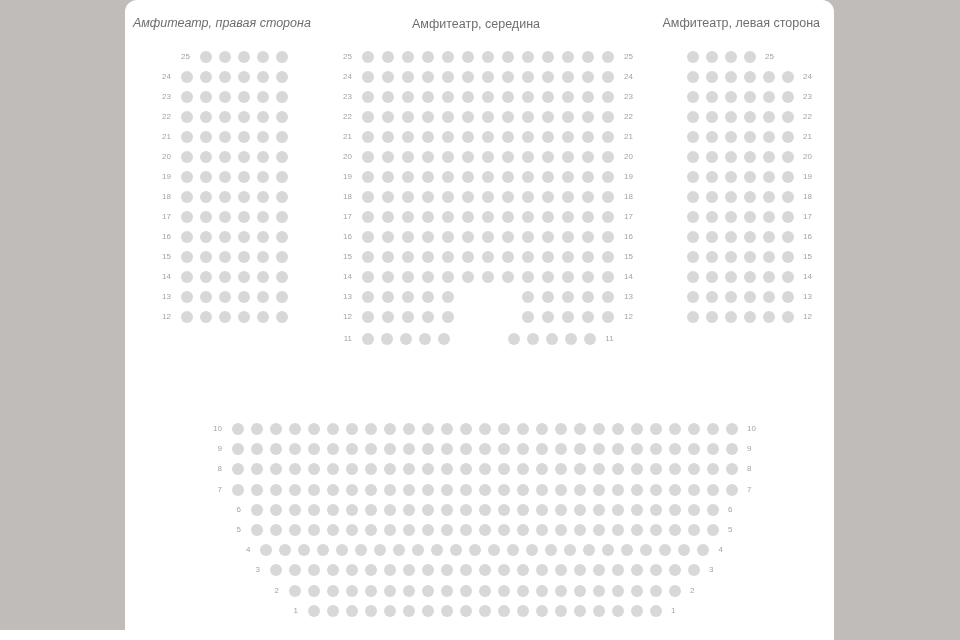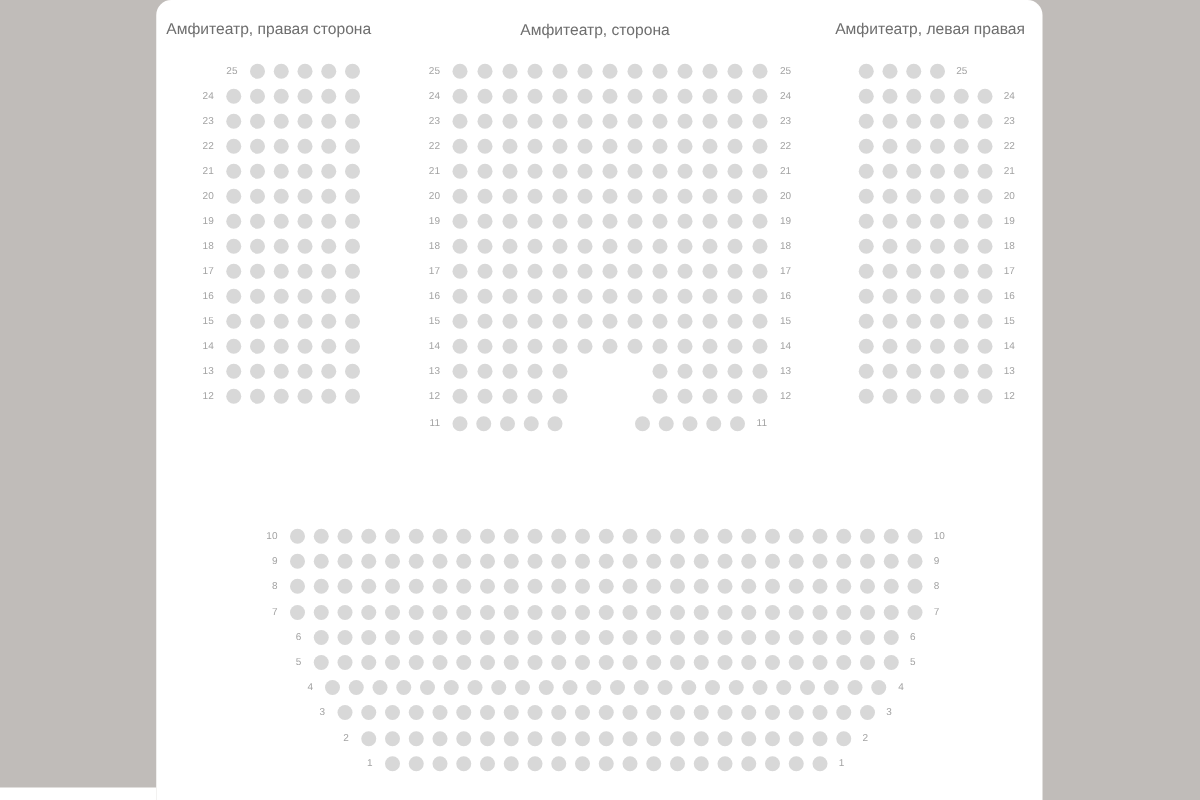--- a/index.html
+++ b/index.html
@@ -25,21 +25,21 @@
   }
   .sec { position: absolute; left: 0; top: 0; width: 100%; height: 100%; }
   .sec-title {
     position: absolute;
     margin: 0;
     font-size: 12.5px;
     font-weight: normal;
     color: #6e6e6e;
     white-space: nowrap;
   }
-  .sec-0 .sec-title { left: 8px;   top: 16px; }
+  .sec-0 .sec-title { left: 8px;   top: 16px; font-style: italic; }
   .sec-1 .sec-title { left: 209px; top: 17px; width: 284px; text-align: center; }
   .sec-2 .sec-title { right: 14px; top: 16px; }
   .sec-3 .sec-title { left: 79px;  top: 388px; width: 561px; text-align: center; }
   .rows { position: absolute; }
   .sec-0 .rows { left: 28px;  top: 47px; }
   .sec-1 .rows { left: 209px; top: 47px; }
   .sec-2 .rows { left: 558px; top: 47px; }
   .sec-3 .rows { left: 79px;  top: 419px; }
   .seat-row { display: flex; align-items: center; flex-wrap: nowrap; }
   .row-lbl {
@@ -364,21 +364,21 @@
             <i class="seat-dot"></i>
           </span>
           <span class="seat-cell" style="width: 19px;">
             <i class="seat-dot"></i>
           </span>
         </div>
       </div>
   </section>
 
   <section class="sec sec-1">
-    <h2 class="sec-title">Амфитеатр, сторона</h2>
+    <h2 class="sec-title">Амфитеатр, середина</h2>
     <div class="rows">
         <div class="seat-row" style="height: 20px;">
           <span class="row-lbl lbl-l">25</span>
           <span class="seat-cell" style="width: 20px;">
             <i class="seat-dot"></i>
           </span>
           <span class="seat-cell" style="width: 20px;">
             <i class="seat-dot"></i>
           </span>
           <span class="seat-cell" style="width: 20px;">
@@ -991,21 +991,21 @@
           </span>
           <span class="seat-cell" style="width: 19px;">
             <i class="seat-dot"></i>
           </span>
           <span class="row-lbl lbl-r">11</span>
         </div>
       </div>
   </section>
 
   <section class="sec sec-2">
-    <h2 class="sec-title">Амфитеатр, левая правая</h2>
+    <h2 class="sec-title">Амфитеатр, левая сторона</h2>
     <div class="rows">
         <div class="seat-row" style="height: 20px;">
           <span class="seat-cell" style="width: 19px;">
             <i class="seat-dot"></i>
           </span>
           <span class="seat-cell" style="width: 19px;">
             <i class="seat-dot"></i>
           </span>
           <span class="seat-cell" style="width: 19px;">
             <i class="seat-dot"></i>

